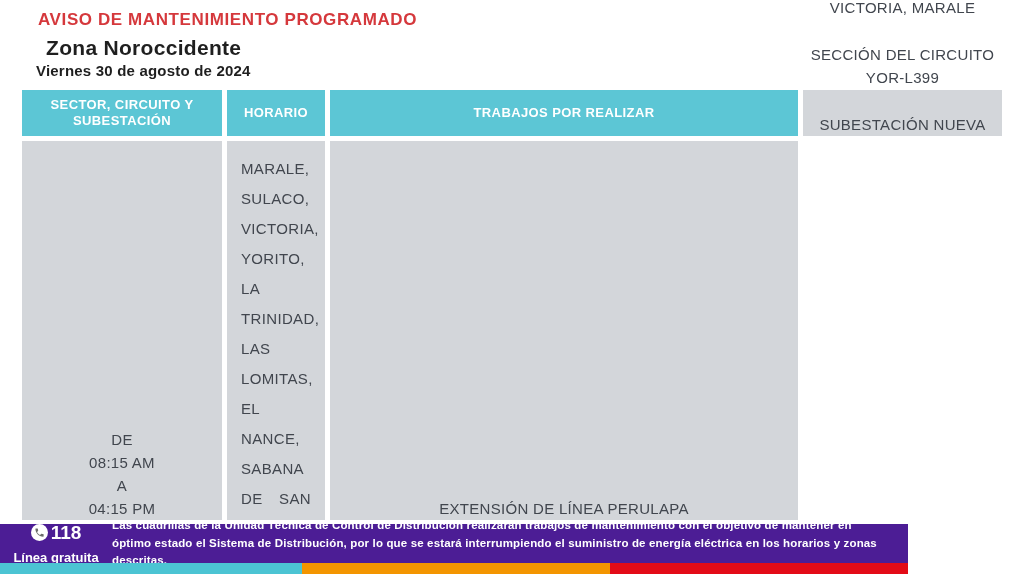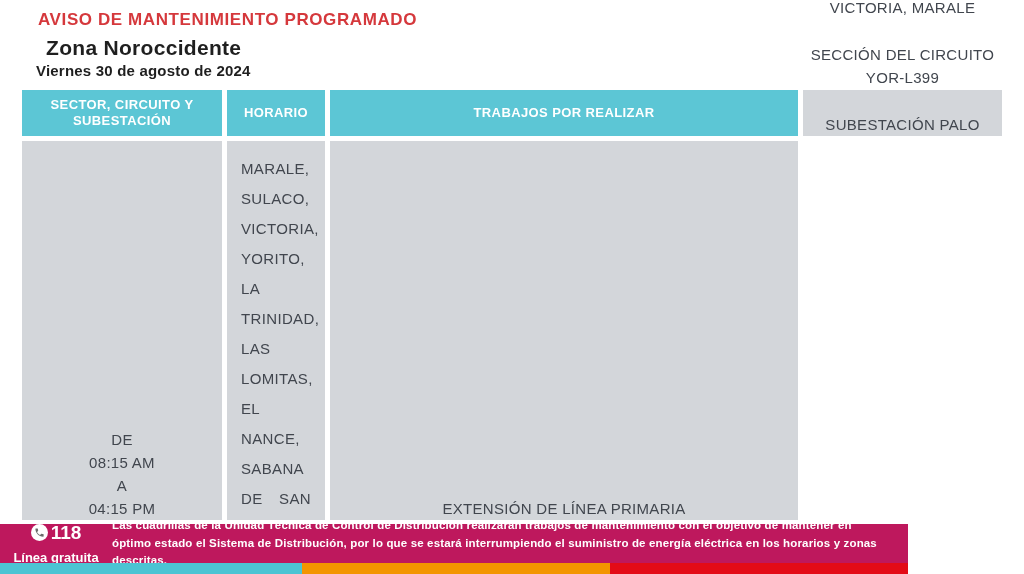--- a/index.html
+++ b/index.html
@@ -83,21 +83,21 @@
     text-align: justify;
     line-height: 30px;
     letter-spacing: 0.35px;
     word-spacing: 2px;
   }
   .work-text { line-height: 22px; letter-spacing: 0.3px; padding: 0 14px; }
 
   
   .footer {
     position: absolute; left: 0; right: 0; top: 524px; height: 39px;
-    background: #be185d;
+    background: #4c1d95;
     display: flex; align-items: center;
   }
   .hotline {
     width: 112px; flex: 0 0 112px;
     display: flex; flex-direction: column; align-items: center; justify-content: center;
   }
   .hotline-row { display: flex; align-items: center; gap: 3px; }
   .phone-badge {
     width: 17px; height: 17px; border-radius: 50%;
     background: #ffffff; display: flex; align-items: center; justify-content: center;
@@ -128,36 +128,36 @@
   </div>
 
   <div class="table">
     <div class="th">SECTOR, CIRCUITO Y SUBESTACIÓN</div>
     <div class="th">HORARIO</div>
     <div class="th">TRABAJOS POR REALIZAR</div>
 
     <div class="td td-center">
       <div class="sector-group">YORO, YORITO, SULACO, VICTORIA, MARALE</div>
       <div class="sector-group">SECCIÓN DEL CIRCUITO YOR-L399</div>
-      <div class="sector-group">SUBESTACIÓN PALO</div>
+      <div class="sector-group">SUBESTACIÓN NUEVA</div>
     </div>
 
     <div class="td td-center">
       <div class="schedule-line">DE</div>
       <div class="schedule-line">08:15 AM</div>
       <div class="schedule-line">A</div>
       <div class="schedule-line">04:15 PM</div>
     </div>
 
     <div class="td">
       <div class="zones-text">MARALE, SULACO, VICTORIA, YORITO, LA TRINIDAD, LAS LOMITAS, EL NANCE, SABANA DE SAN PEDRO, EL DESTINO, LUQUIGUE, VALLECILLO, MINA HONDA, LA PATASTERA, EL PLANTEL, LOS HIGUEROS, HIGUERITO QUEMADO, NUEVA ESPERANZA, JALAPA ABAJO, JALAPA ARRIBA, RÍO ABAJO, LA ALBARDILLA, SAN ANTONIO, DESMONTE, EL JARAL, OJO DE AGUA, PALO COPADO, SAN JUAN, SAN JUANCITO, LOS NOQUES, LAS DELICIAS, SANTA CRUZ, EL ESPINAL, EL TABLON, LA LAGUNA DE QUETZALAPA, PERULAPA, EL RODEO, SAN JOSE DEL POTRERO, VICTORIA, LAS VEGAS, GUACHIPILIN, JACAGUA, LA 4, LA 14, LA SABANA DEL BLANCO, EL ZAPOTE, LOS MANGOS, EL HORNITO, CIELITO AZUL, LA PEÑA.</div>
     </div>
 
     <div class="td td-center">
-      <div class="work-text">EXTENSIÓN DE LÍNEA PRIMARIA</div>
+      <div class="work-text">EXTENSIÓN DE LÍNEA PERULAPA</div>
     </div>
   </div>
 
   <div class="footer">
     <div class="hotline">
       <div class="hotline-row">
         <span class="phone-badge">
           <svg viewBox="0 0 24 24" xmlns="http://www.w3.org/2000/svg">
             <path fill="#6b6c6b" d="M6.62 10.79c1.44 2.83 3.76 5.14 6.59 6.59l2.2-2.2c.27-.27.67-.36 1.02-.24 1.12.37 2.33.57 3.57.57.55 0 1 .45 1 1V20c0 .55-.45 1-1 1-9.39 0-17-7.61-17-17 0-.55.45-1 1-1h3.5c.55 0 1 .45 1 1 0 1.25.2 2.45.57 3.57.11.35.03.74-.25 1.02l-2.2 2.2z"></path>
           </svg>

